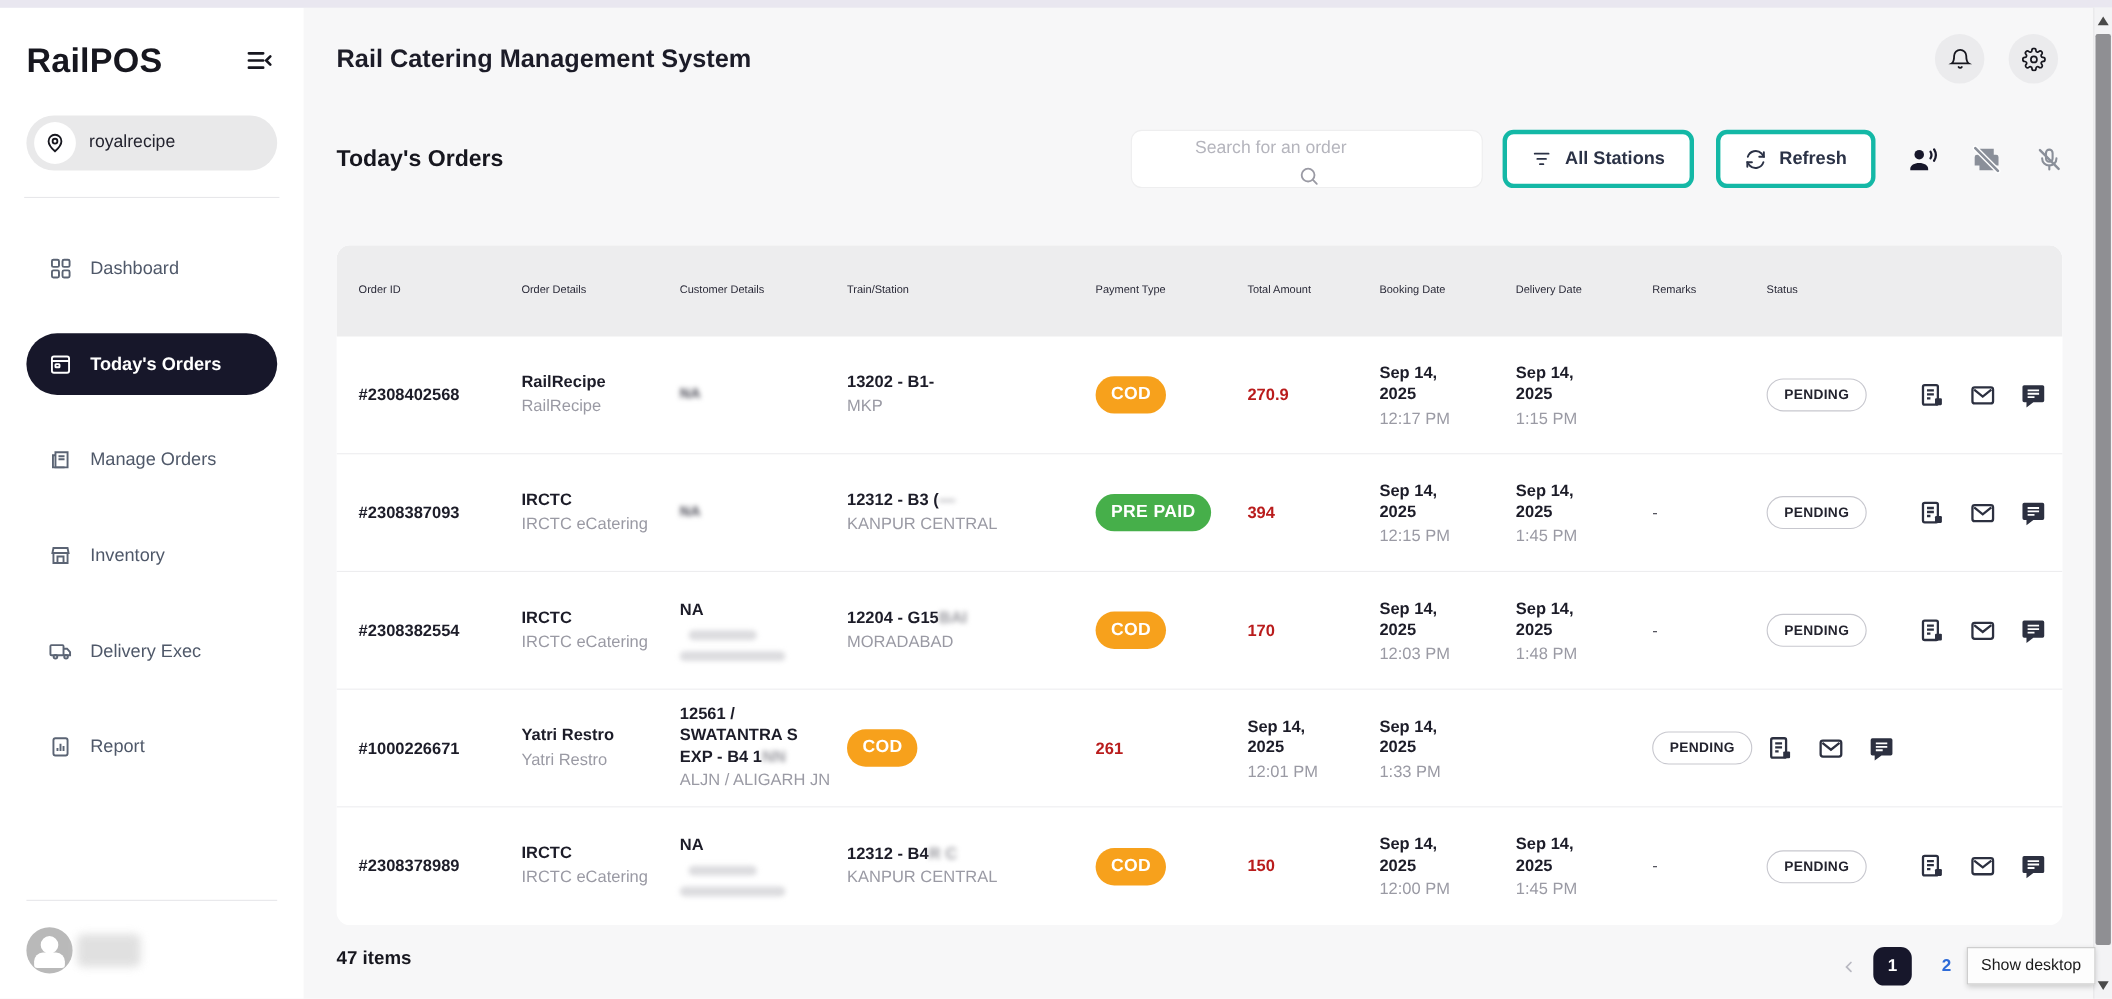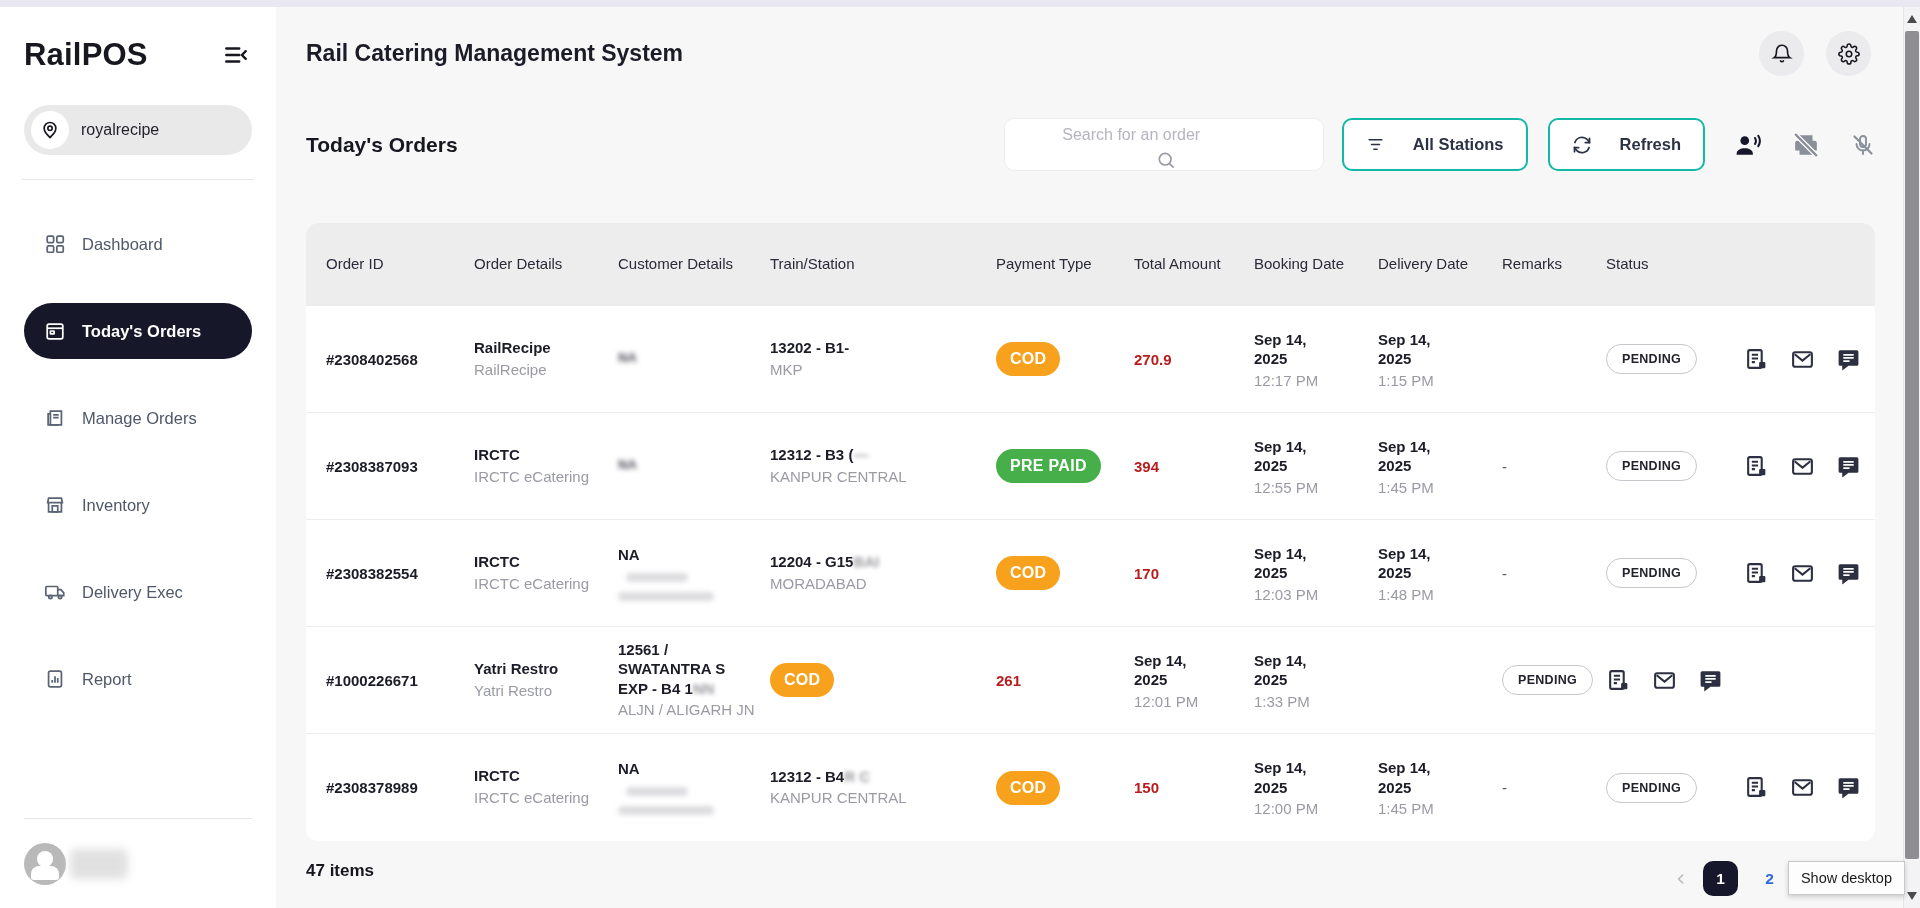--- a/index.html
+++ b/index.html
@@ -34,31 +34,31 @@
   .page-title { font-size:23px; font-weight:600; color:#1c1c28; }
   .header-actions { display:flex; gap:22px; margin-right:4px; }
   .icon-circle { width:45px; height:45px; border-radius:50%; background:#ebebed; display:flex; align-items:center; justify-content:center; cursor:pointer; }
 
   .toolbar { display:flex; align-items:center; margin-top:42px; }
   .section-title { font-size:21px; font-weight:700; color:#17171f; flex:0 0 auto; }
   .toolbar-right { margin-left:auto; display:flex; align-items:center; }
   .search-box { width:320px; height:53px; background:#ffffff; border:1px solid #eeeeef; border-radius:10px; display:flex; align-items:center; padding:0 16px 0 20px;flex-direction:column; }
   .search-box input { border:none; outline:none; flex:1; font-size:16px; font-family:inherit; color:#333; background:transparent; }
   .search-box input::placeholder { color:#b5b5bd; }
-  .btn { height:53px; background:#ffffff; border:2px solid #14b8a6; border-radius:10px; display:flex; align-items:center; gap:28px; padding:0 22px; font-size:16.5px; font-weight:600; color:#2b3246; cursor:pointer; }
+  .btn { height:53px; background:#ffffff; border:4px solid #14b8a6; border-radius:10px; display:flex; align-items:center; gap:12px; padding:0 22px; font-size:16.5px; font-weight:600; color:#2b3246; cursor:pointer; }
   .btn-stations { margin-left:18px; }
   .btn-refresh { margin-left:20px; }
   .tool-icons { display:flex; align-items:center; gap:32px; margin-left:30px; }
   .tool-icon { cursor:pointer; display:flex; }
 
   
   .card { margin-top:52px; background:#ffffff; border-radius:12px; height:618px; overflow:hidden; }
   .trow { display:grid; grid-template-columns:148px 144px 152px 226px 138px 120px 124px 124px 104px 138px 1fr; padding:0 10px 0 20px; align-items:center; }
   .thead { background:#ededee; min-height:83px; border-radius:12px 12px 0 0; }
-  .th { font-size:15px; font-weight:500; color:#2a2a38; line-height:1.65; padding-right:14px; }
+  .th { font-size:10px; font-weight:500; color:#2a2a38; line-height:1.65; padding-right:14px; }
   .tbody-row { min-height:107px; border-bottom:1px solid #ededef; }
   .tbody-row:last-child { border-bottom:none; }
   .cell { padding-right:14px; font-size:15px; }
   .order-id { font-weight:700; color:#1c1c28; }
   .v-name { font-weight:700; color:#1c1c28; line-height:1.25; }
   .v-sub { color:#9a9aa4; margin-top:3px; line-height:1.25; }
   .c-name { font-weight:700; color:#1c1c28; }
   .c-name.blurred { filter:blur(2.4px); color:#4a4a55; font-size:13px; }
   .c-sub { color:#9a9aa4; margin-top:3px; }
   .redact-bar { height:9px; border-radius:5px; background:#dcdcdf; filter:blur(2.5px); margin-top:10px; }
@@ -360,21 +360,21 @@
     <div class="cell">
       <div class="t-main"><span>12312 - B3 (</span><span class="t-tail">—</span></div>
       <div class="t-station">KANPUR CENTRAL</div>
     </div>
     <div class="cell">
       <span class="badge" style="background: rgb(70, 175, 74);">PRE PAID</span>
     </div>
     <div class="cell amount">394</div>
     <div class="cell">
       <div class="d-date">Sep 14, 2025</div>
-      <div class="d-time">12:55 PM</div>
+      <div class="d-time">12:15 PM</div>
     </div>
     <div class="cell">
       <div class="d-date">Sep 14, 2025</div>
       <div class="d-time">1:45 PM</div>
     </div>
     <div class="cell remarks">-</div>
     <div class="cell">
       <span class="status-pill">PENDING</span>
     </div>
     <div class="cell actions">

